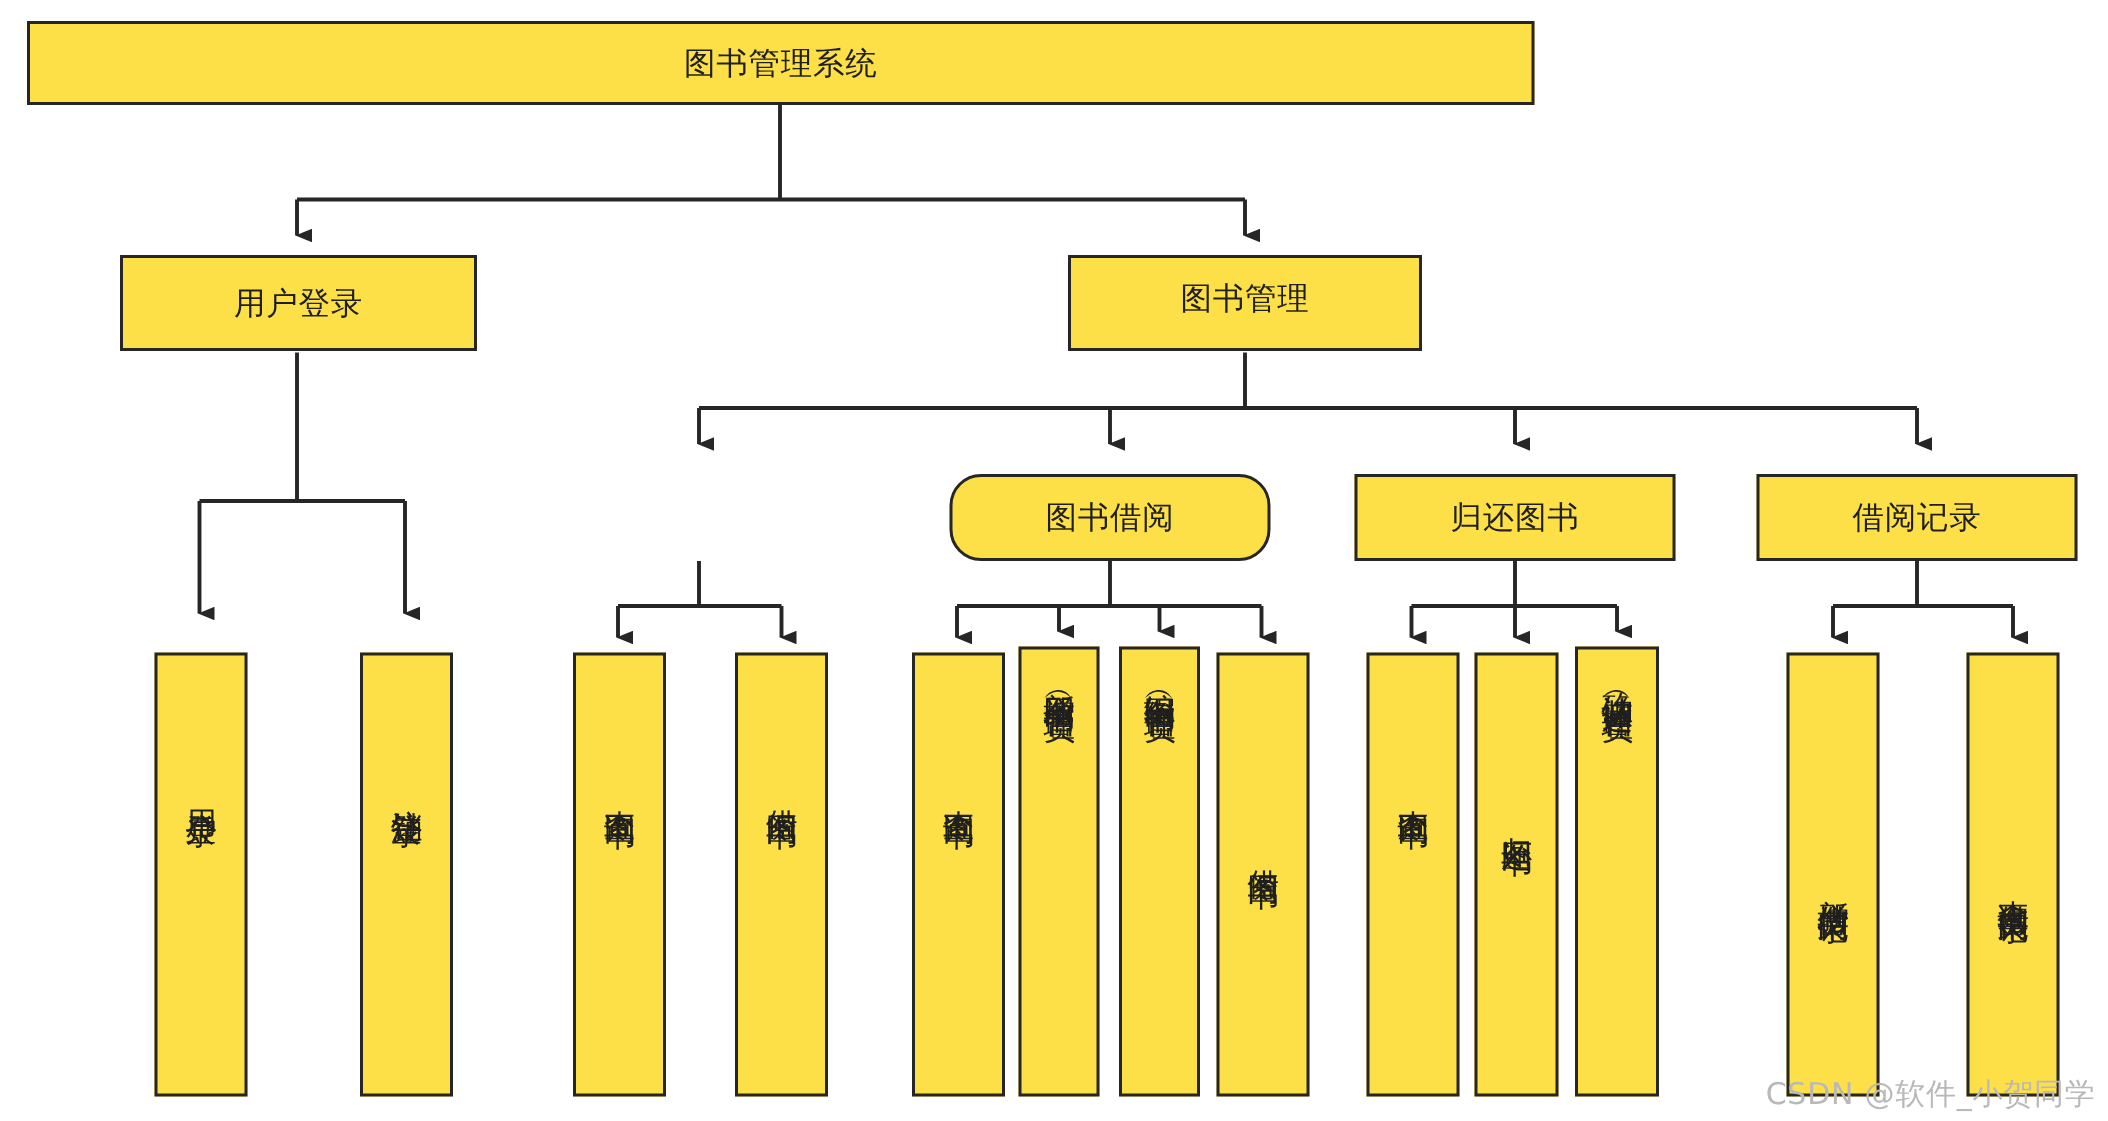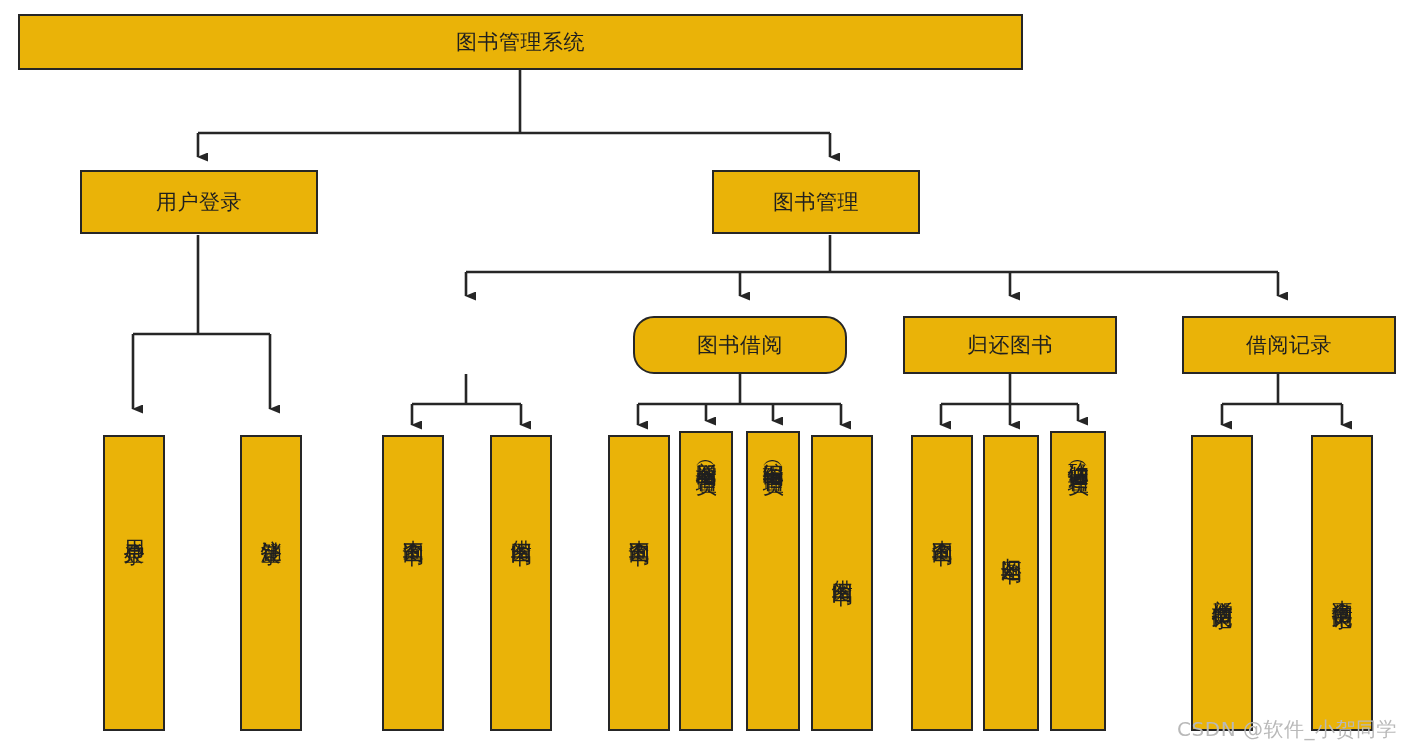--- a/index.html
+++ b/index.html
@@ -22,21 +22,21 @@
     left: 0;
     top: 0;
     width: 1405px;
     height: 747px;
     pointer-events: none;
   }
   .node {
     position: absolute;
     box-sizing: border-box;
     border: 2px solid #262626;
-    background: #eab308;
+    background: #fde047;
     display: flex;
     align-items: center;
     justify-content: center;
     color: #1a1a1a;
   }
   .node .label {
     font-size: 21px;
     line-height: 1.15;
     letter-spacing: 0.5px;
     white-space: nowrap;
@@ -136,31 +136,31 @@
     </g>
   </svg>
 
   <div class="node" style="left:18px; top:14px; width:1005px; height:56px;">
     <span class="label">图书管理系统</span>
   </div>
 
   <div class="node" style="left:80px; top:170px; width:238px; height:64px;">
     <span class="label">用户登录</span>
   </div>
-  <div class="node" style="left:712px; top:170px; width:208px; height:64px;">
+  <div class="node" style="left:712px; top:170px; width:236px; height:64px;font-family:Liberation Mono, monospace;">
     <span class="label">图书管理</span>
   </div>
 
   <div class="node" style="left:633px; top:316px; width:214px; height:58px;border-radius:21px;">
     <span class="label">图书借阅</span>
   </div>
   <div class="node" style="left:903px; top:316px; width:214px; height:58px;">
     <span class="label">归还图书</span>
   </div>
-  <div class="node" style="left:1171px; top:316px; width:214px; height:58px;margin-left:11px;">
+  <div class="node" style="left:1171px; top:316px; width:214px; height:58px;">
     <span class="label">借阅记录</span>
   </div>
 
   <div class="node vertical mid" style="left:103px; top:435px; width:62px; height:296px;">
     <span class="label">用户登录</span>
   </div>
   <div class="node vertical mid" style="left:240px; top:435px; width:62px; height:296px;">
     <span class="label">注销登录</span>
   </div>
 

